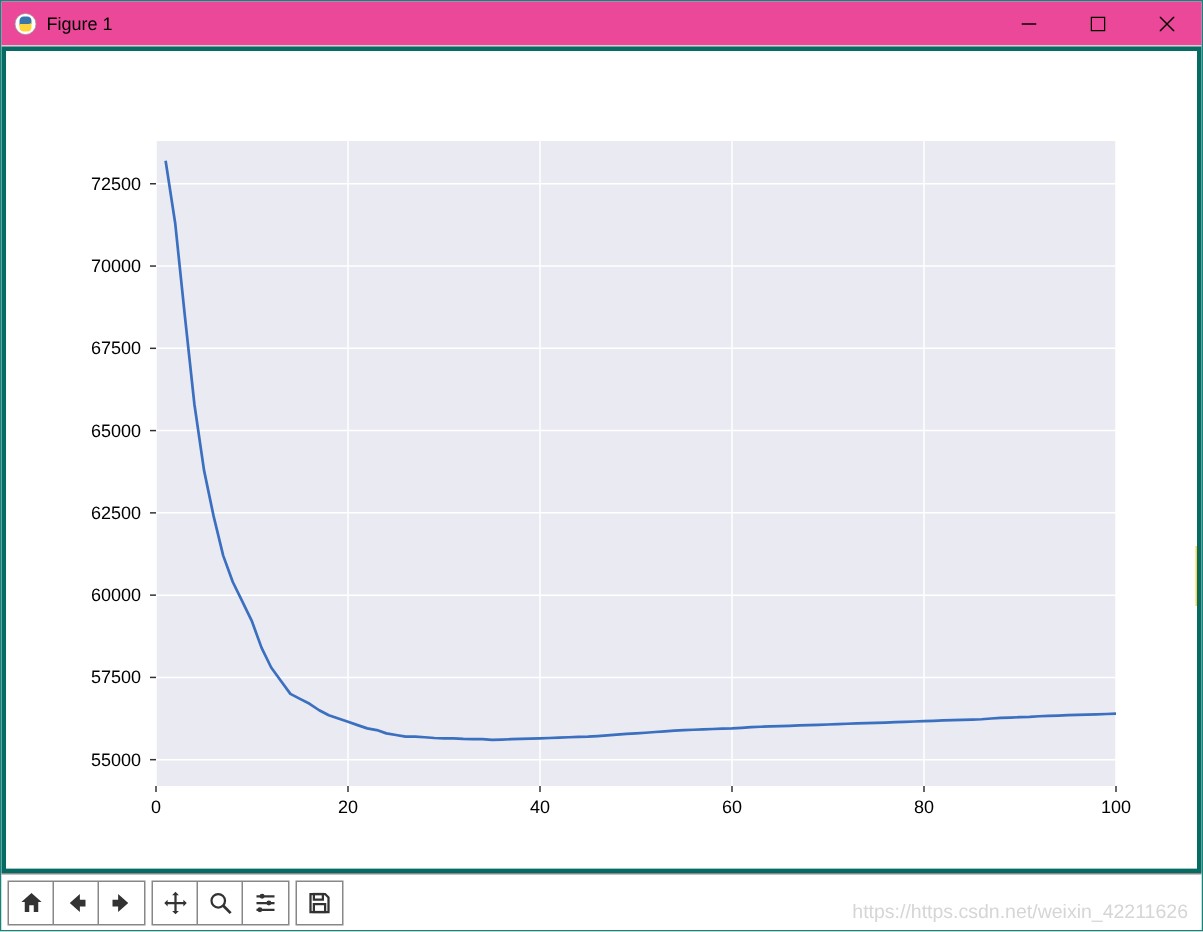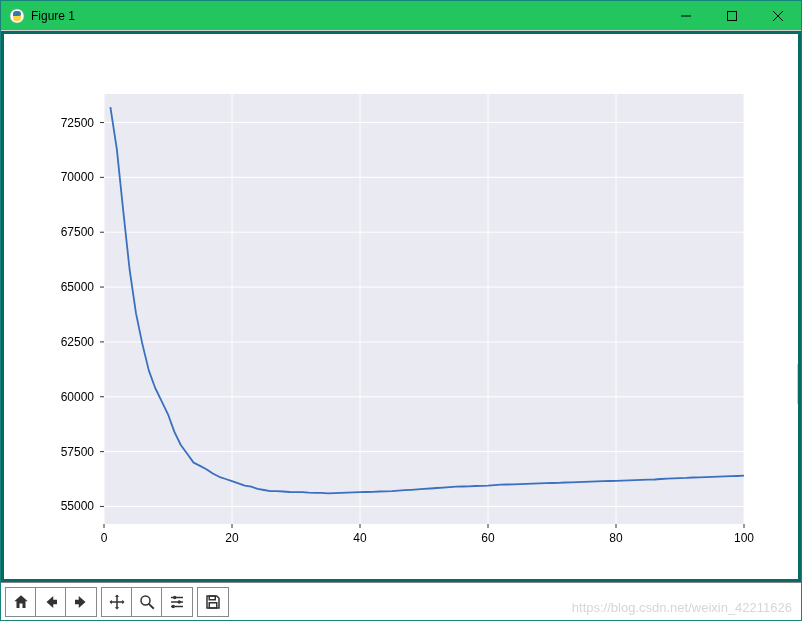--- a/index.html
+++ b/index.html
@@ -1,18 +1,18 @@
 <!DOCTYPE html>
 <html><head>
 <meta charset="utf-8">
 <style>
   * { box-sizing: border-box; margin: 0; padding: 0; }
   html, body { width: 802px; height: 621px; font-family: "Segoe UI", Tahoma, sans-serif; font-size: 12px; background: #fff; }
   .window { width: 802px; height: 621px; border: 1px solid #17837a; display: flex; flex-direction: column; background: #fff; }
-  .titlebar { height: 30px; background: #22c55e; display: flex; align-items: center; border-bottom: 1px solid #d0d0d0; }
+  .titlebar { height: 30px; background: #ec4899; display: flex; align-items: center; border-bottom: 1px solid #d0d0d0; }
   .titlebar .icon { width: 16px; height: 16px; margin: 0 6px 0 8px; }
   .titlebar .title { flex: 0 0 auto; font-size: 12px; color: #000; }
   .titlebar .spacer { flex: 1; }
   .titlebar .winbtn { width: 46px; height: 30px; display: flex; align-items: center; justify-content: center; color: #000; }
   .figure-area { flex: 1; background: #fff; position: relative; border: 3px solid #056b63; border-top: 3px solid #056b63; margin: 0; overflow: hidden; }
   .plot-outer { position: absolute; inset: 0; background: #fff; }
   .axes-bg { fill: #eaeaf2; }
   .grid line { stroke: #ffffff; stroke-width: 1; }
   .data-line { fill: none; stroke: #3b6fbf; stroke-width: 1.8; stroke-linejoin: round; }
   .toolbar { height: 38px; background: #fff; border-top: 1px solid #888; display: flex; align-items: center; padding: 2px 4px; gap: 0; }
@@ -153,16 +153,16 @@
     <div class="tool-group">
       <button class="tool-btn" title="Save">
         <svg width="18" height="18" viewBox="0 0 24 24">
             <path d="M4 4 L17 4 L20 7 L20 20 L4 20 Z" fill="none" stroke="#333" stroke-width="2"></path>
             <rect x="7" y="4" width="8" height="5" fill="none" stroke="#333" stroke-width="2"></rect>
             <rect x="7" y="13" width="10" height="7" fill="none" stroke="#333" stroke-width="2"></rect>
           </svg>
       </button>
     </div>
     <div style="flex:1"></div>
-    <span class="watermark">https://blog.csdn.net/weixin_42211626</span>
+    <span class="watermark">https://https.csdn.net/weixin_42211626</span>
   </div>
 
 </div>
 
 </body></html>

